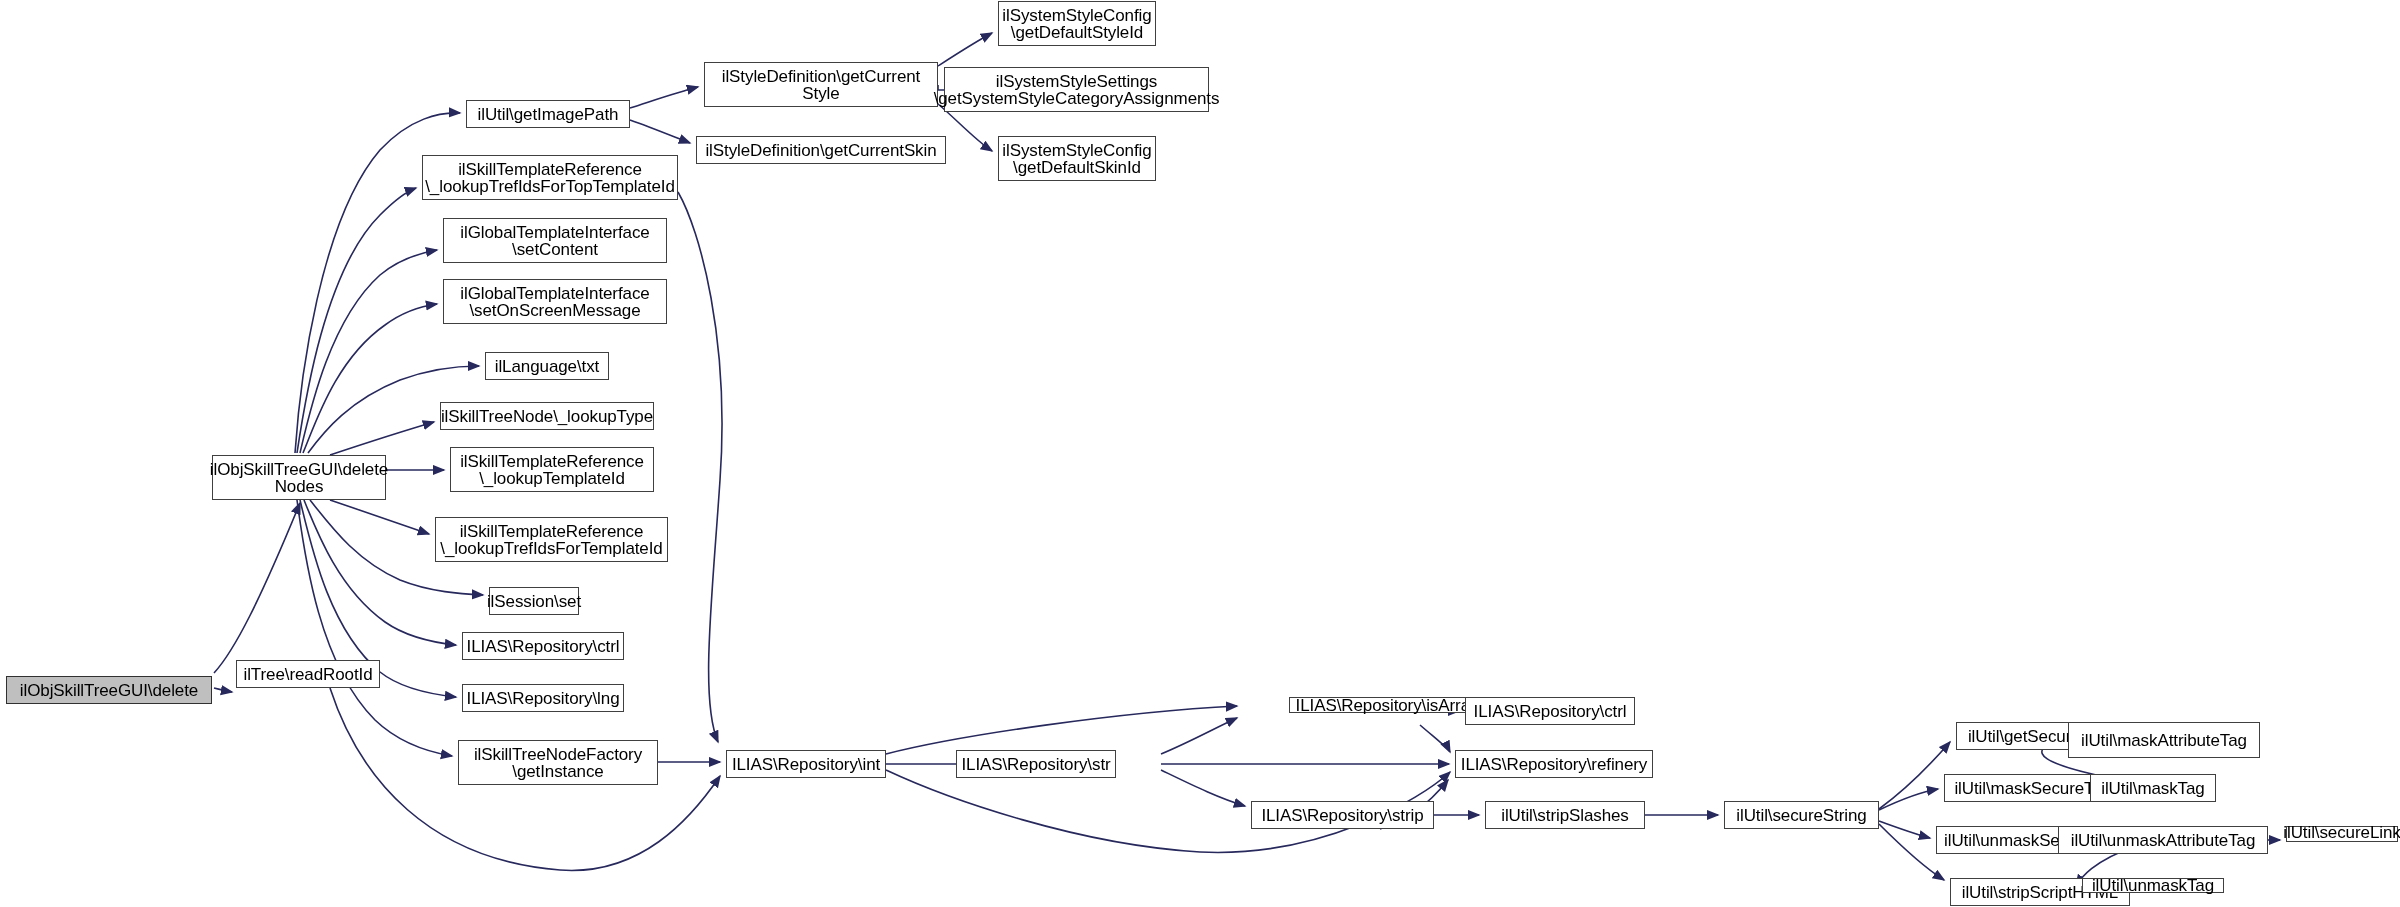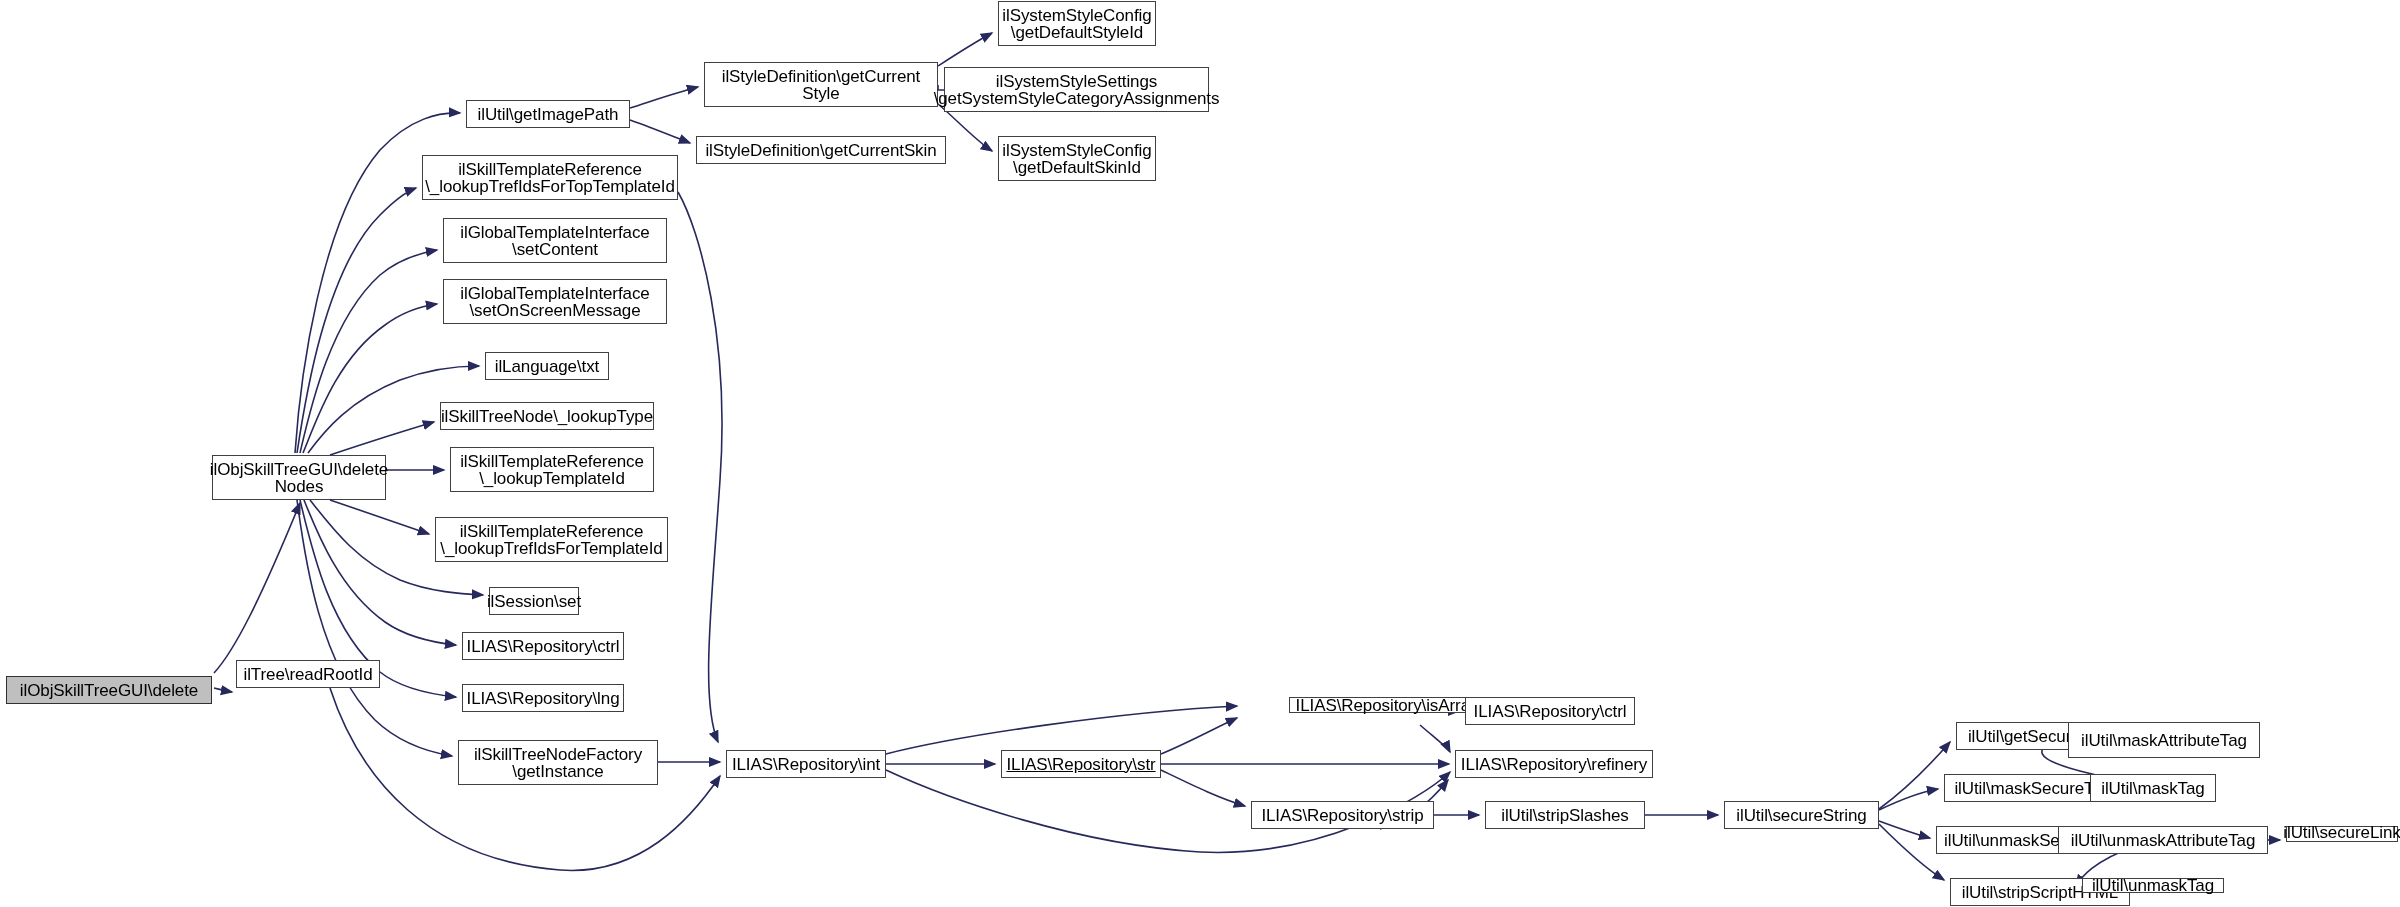--- a/index.html
+++ b/index.html
@@ -129,21 +129,21 @@
       <div class="node" style="left: 704px; top: 62px; width: 234px; height: 45px;"><span class="lbl">ilStyleDefinition\getCurrent
 Style</span></div>
       <div class="node" style="left: 696px; top: 136px; width: 250px; height: 28px;"><span class="lbl">ilStyleDefinition\getCurrentSkin</span></div>
       <div class="node" style="left: 998px; top: 1px; width: 158px; height: 45px;"><span class="lbl">ilSystemStyleConfig
 \getDefaultStyleId</span></div>
       <div class="node" style="left: 944px; top: 67px; width: 265px; height: 45px;"><span class="lbl">ilSystemStyleSettings
 \getSystemStyleCategoryAssignments</span></div>
       <div class="node" style="left: 998px; top: 136px; width: 158px; height: 45px;"><span class="lbl">ilSystemStyleConfig
 \getDefaultSkinId</span></div>
       <div class="node" style="left: 726px; top: 750px; width: 160px; height: 28px;"><span class="lbl">ILIAS\Repository\int</span></div>
-      <div class="node" style="left: 1001px; top: 750px; width: 160px; height: 28px; text-decoration: underline;"><span class="lbl">ILIAS\Repository\str</span></div>
+      <div class="node" style="left: 956px; top: 750px; width: 160px; height: 28px;"><span class="lbl">ILIAS\Repository\str</span></div>
       <div class="node" style="left: 1289px; top: 697px; width: 196px; height: 16px;"><span class="lbl">ILIAS\Repository\isArray</span></div>
       <div class="node" style="left: 1465px; top: 697px; width: 170px; height: 28px;"><span class="lbl">ILIAS\Repository\ctrl</span></div>
       <div class="node" style="left: 1455px; top: 750px; width: 198px; height: 28px;"><span class="lbl">ILIAS\Repository\refinery</span></div>
       <div class="node" style="left: 1251px; top: 801px; width: 183px; height: 28px;"><span class="lbl">ILIAS\Repository\strip</span></div>
       <div class="node" style="left: 1485px; top: 801px; width: 160px; height: 28px;"><span class="lbl">ilUtil\stripSlashes</span></div>
       <div class="node" style="left: 1724px; top: 801px; width: 155px; height: 28px;"><span class="lbl">ilUtil\secureString</span></div>
       <div class="node" style="left: 1956px; top: 722px; width: 172px; height: 28px;"><span class="lbl">ilUtil\getSecureTags</span></div>
       <div class="node" style="left: 1944px; top: 774px; width: 186px; height: 28px;"><span class="lbl">ilUtil\maskSecureTags</span></div>
       <div class="node" style="left: 1936px; top: 826px; width: 200px; height: 28px;"><span class="lbl">ilUtil\unmaskSecureTags</span></div>
       <div class="node" style="left: 1950px; top: 878px; width: 180px; height: 28px;"><span class="lbl">ilUtil\stripScriptHTML</span></div>

